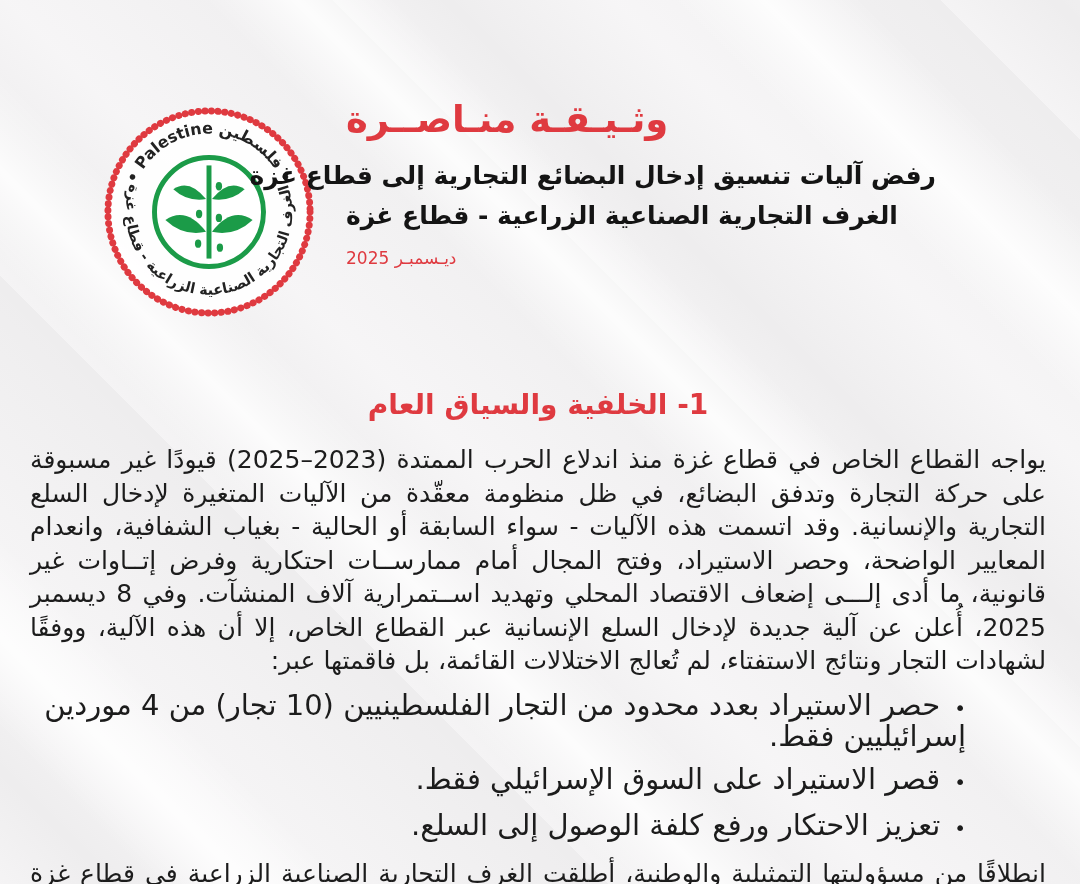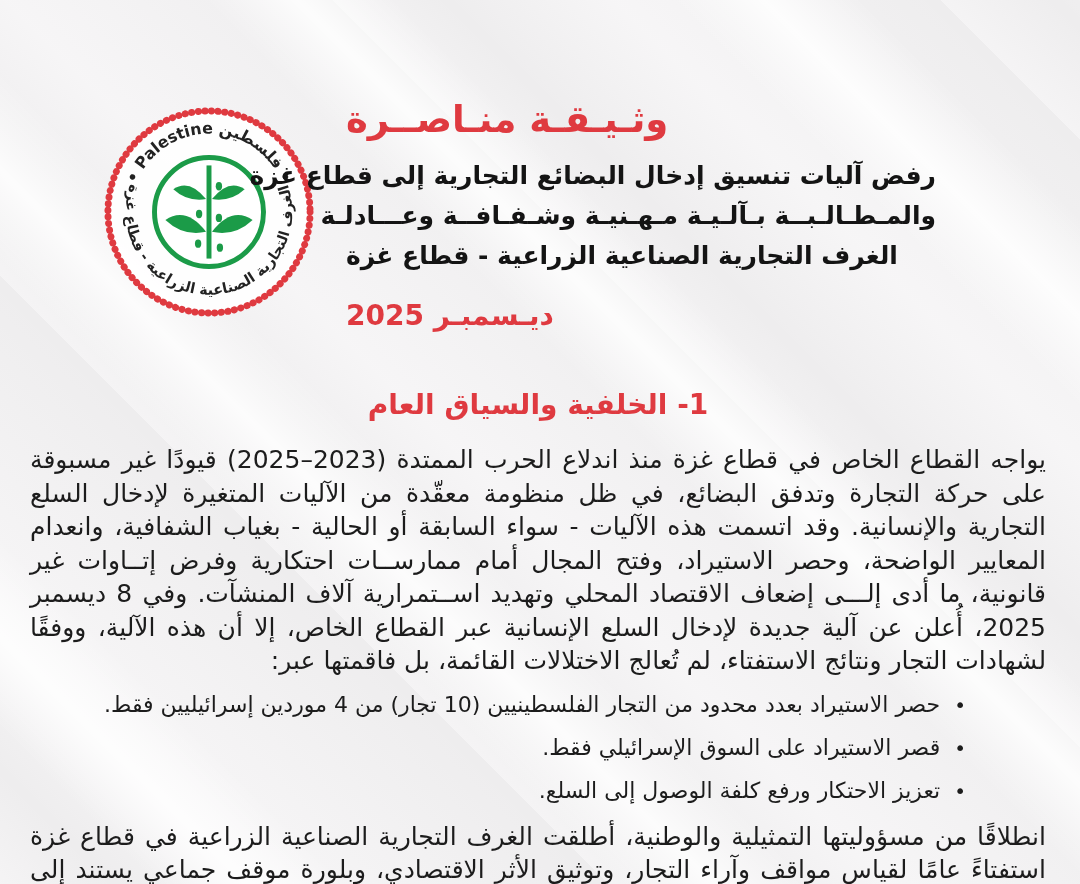--- a/index.html
+++ b/index.html
@@ -35,41 +35,41 @@
   }
   .doc-type {
     color:var(--red); font-size:37px; font-weight:bold;
     letter-spacing:1px; margin-bottom:15px; white-space:nowrap;
   }
   .title-line {
     font-size:25px; font-weight:bold; line-height:40px;
     white-space:nowrap; color:#141414;
   }
   .date-label {
-    color:var(--red); font-size:28px; font-weight:bold;
-    margin-top:23px; white-space:nowrap;
+    color:var(--red); font-size:17px; font-weight:normal;
+    margin-top:12px; white-space:nowrap;
   }
 
   
   .content { position:absolute; top:388px; right:34px; left:30px; }
   .section-heading {
     color:var(--red); font-size:28px; font-weight:bold;
     margin-bottom:22px; text-align:center;
   }
   .para {
     font-size:25px; line-height:33.5px;
     text-align:justify; text-justify:inter-word;
     color:#1c1c1c;
   }
   .bullets {
     list-style:none;
     margin:13px 80px 10px 0;
   }
   .bullets li {
-    font-size:22px; line-height:28px; margin-bottom:15px;
+    font-size:29px; line-height:28px; margin-bottom:15px;
     color:#1c1c1c;
   }
   .bullets li::before {
     content:"•";
     margin-left:14px;
     font-size:20px;
   }
   .para-2 { margin-top:7px; }
 
   :root { --red:#df3a40; --green:#1b9b48; }
@@ -109,21 +109,20 @@
       <ellipse cx="120" cy="116" rx="3.2" ry="4.2" fill="#1b9b48"></ellipse>
       <ellipse cx="99" cy="142" rx="3.2" ry="4.2" fill="#1b9b48"></ellipse>
       <ellipse cx="121" cy="146" rx="3.2" ry="4.2" fill="#1b9b48"></ellipse>
     </g>
   </svg>
 </div>
 
 <div class="header-text">
   <div class="doc-type">وثـيـقـة منـاصــرة</div>
   <div class="title-line">رفض آليات تنسيق إدخال البضائع التجارية إلى قطاع غزة</div>
-  <div class="title-line">والمـطـالـبــة بـآلـيـة مـهـنيـة وشـفـافــة وعـــادلـة</div>
   <div class="title-line">الغرف التجارية الصناعية الزراعية - قطاع غزة</div>
   <div class="date-label">ديـسمبـر 2025</div>
 </div>
 
 <div class="content">
   <div class="section-heading">1- الخلفية والسياق العام</div>
 
   <p class="para">يواجه القطاع الخاص في قطاع غزة منذ اندلاع الحرب الممتدة (2023–2025) قيودًا غير مسبوقة على حركة التجارة وتدفق البضائع، في ظل منظومة معقّدة من الآليات المتغيرة لإدخال السلع التجارية والإنسانية. وقد اتسمت هذه الآليات - سواء السابقة أو الحالية - بغياب الشفافية، وانعدام المعايير الواضحة، وحصر الاستيراد، وفتح المجال أمام ممارســات احتكارية وفرض إتــاوات غير قانونية، ما أدى إلـــى إضعاف الاقتصاد المحلي وتهديد اســتمرارية آلاف المنشآت. وفي 8 ديسمبر 2025، أُعلن عن آلية جديدة لإدخال السلع الإنسانية عبر القطاع الخاص، إلا أن هذه الآلية، ووفقًا لشهادات التجار ونتائج الاستفتاء، لم تُعالج الاختلالات القائمة، بل فاقمتها عبر:</p>
 
   <ul class="bullets">

